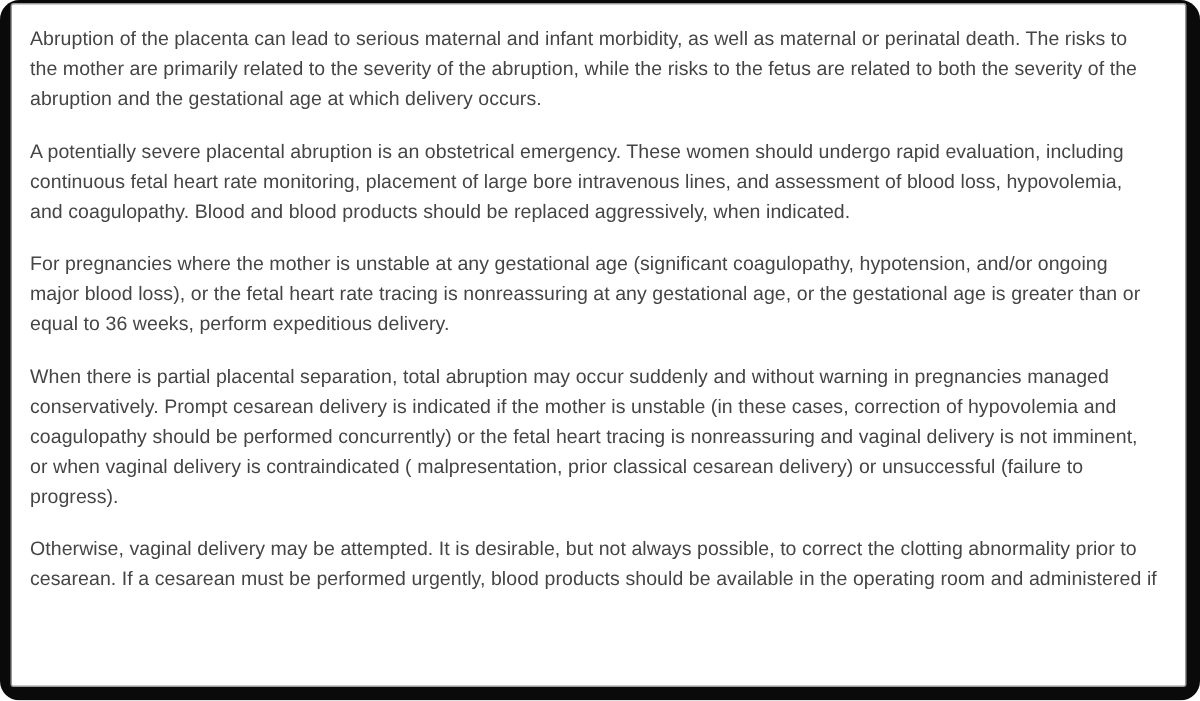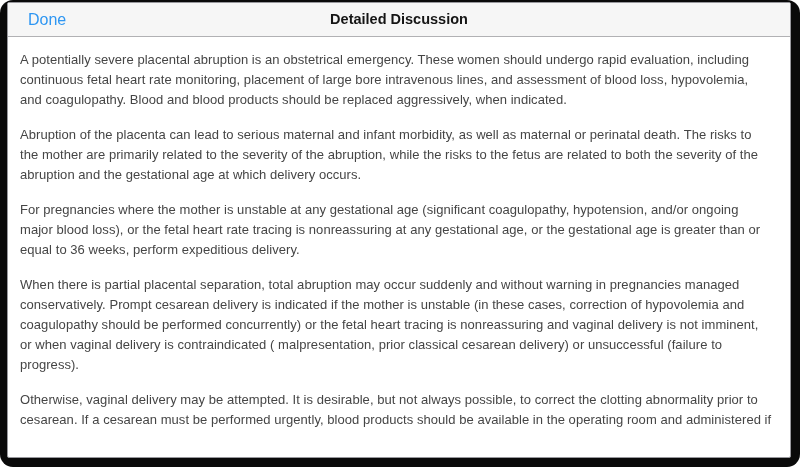--- a/index.html
+++ b/index.html
@@ -84,28 +84,24 @@
     margin: 0 0 15px 0;
   }
 </style>
 </head>
 <body>
 
 <div class="stage">
   <div class="frame">
     <div class="panel">
 
-      <header class="navbar">
-        <button class="done-btn">Done</button>
-        <h1 class="nav-title">Detailed Discussion</h1>
-      </header>
 
       <div class="scroll-body">
+        <p class="para">Abruption of the placenta can lead to serious maternal and infant morbidity, as well as maternal or perinatal death. The risks to the mother are primarily related to the severity of the abruption, while the risks to the fetus are related to both the severity of the abruption and the gestational age at which delivery occurs.</p>
         <p class="para">A potentially severe placental abruption is an obstetrical emergency. These women should undergo rapid evaluation, including continuous fetal heart rate monitoring, placement of large bore intravenous lines, and assessment of blood loss, hypovolemia, and coagulopathy. Blood and blood products should be replaced aggressively, when indicated.</p>
-        <p class="para">Abruption of the placenta can lead to serious maternal and infant morbidity, as well as maternal or perinatal death. The risks to the mother are primarily related to the severity of the abruption, while the risks to the fetus are related to both the severity of the abruption and the gestational age at which delivery occurs.</p>
         <p class="para">For pregnancies where the mother is unstable at any gestational age (significant coagulopathy, hypotension, and/or ongoing major blood loss), or the fetal heart rate tracing is nonreassuring at any gestational age, or the gestational age is greater than or equal to 36 weeks, perform expeditious delivery.</p>
         <p class="para">When there is partial placental separation, total abruption may occur suddenly and without warning in pregnancies managed conservatively. Prompt cesarean delivery is indicated if the mother is unstable (in these cases, correction of hypovolemia and coagulopathy should be performed concurrently) or the fetal heart tracing is nonreassuring and vaginal delivery is not imminent, or when vaginal delivery is contraindicated ( malpresentation, prior classical cesarean delivery) or unsuccessful (failure to progress).</p>
         <p class="para">Otherwise, vaginal delivery may be attempted. It is desirable, but not always possible, to correct the clotting abnormality prior to cesarean. If a cesarean must be performed urgently, blood products should be available in the operating room and administered if</p>
       </div>
 
     </div>
   </div>
 </div>
 
 </body></html>

